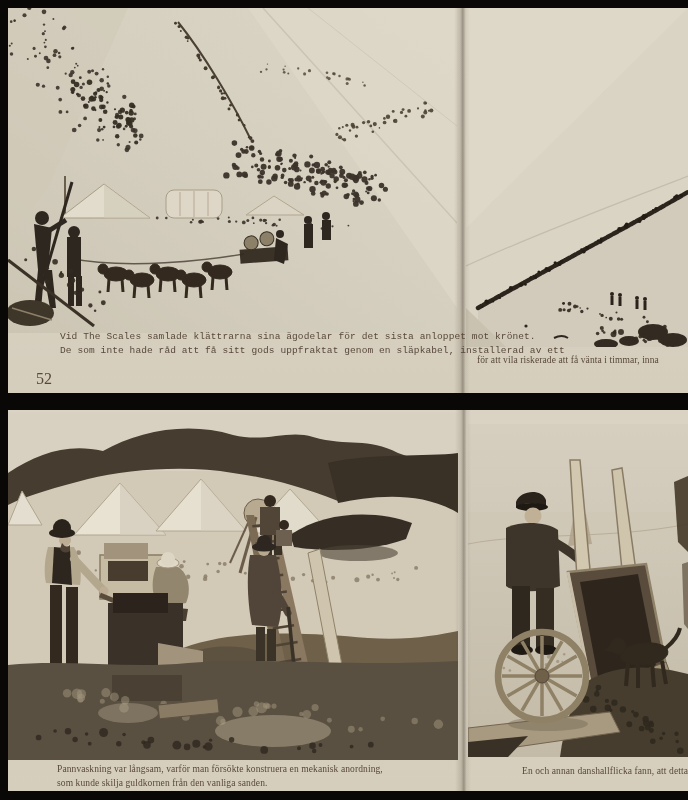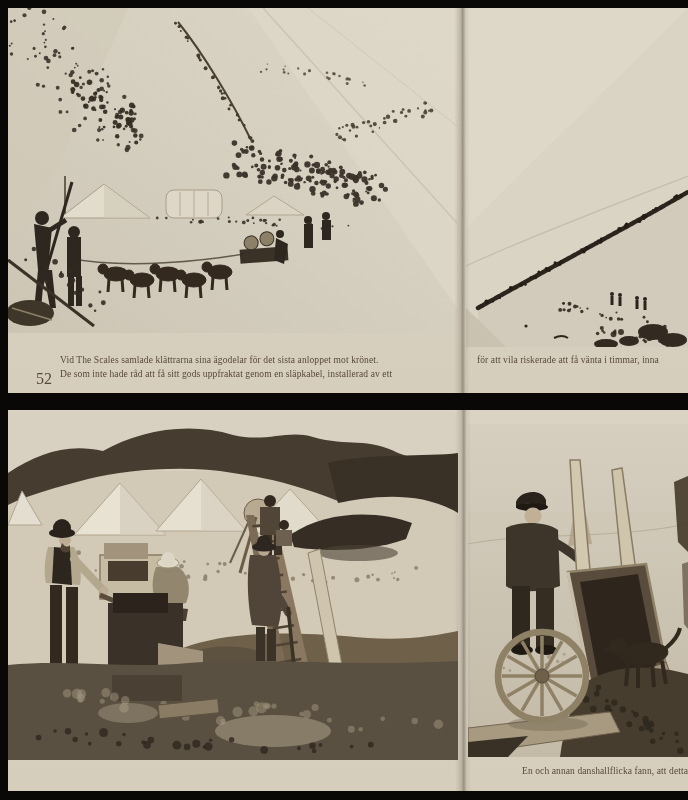--- a/index.html
+++ b/index.html
@@ -7,21 +7,21 @@
   .canvas{position:absolute;left:0;top:0;width:688px;height:800px;}
   .spread{position:absolute;background:linear-gradient(180deg,#dad3c3 0%,#d8d1c1 55%,#d5cebd 100%);overflow:hidden;}
   .spread-top{left:8px;top:8px;width:680px;height:385px;}
   .spread-bottom{left:8px;top:410px;width:680px;height:381px;}
   .photo{position:absolute;display:block;}
   .gutter{position:absolute;top:0;height:100%;width:16px;pointer-events:none;
     background:linear-gradient(90deg,rgba(86,72,56,0) 0%,rgba(86,72,56,0.18) 38%,rgba(52,42,32,0.38) 55%,rgba(86,72,56,0.10) 72%,rgba(86,72,56,0) 100%);}
   .caption{position:absolute;color:#58483a;font-size:9.5px;line-height:13.5px;letter-spacing:0.1px;white-space:nowrap;}
   .caption span{display:block;}
   .pagenum{position:absolute;color:#58483a;font-size:16px;}
-  .cap-tl{left:52px;top:346px;}
+  .cap-tl{left:52px;top:322px;font-family:Liberation Mono, monospace;}
   .cap-tr{left:469px;top:346px;}
   .cap-bl{left:49px;top:353px;}
   .cap-br{left:514px;top:355px;}
   .pn-52{left:28px;top:362px;}
 </style>
 </head>
 <body>
 
 <div class="canvas">
 
@@ -1048,19 +1048,21 @@
           <line x1="3.5" y1="-6.1" x2="20" y2="-34.6"></line>
             <line x1="6.1" y1="-3.5" x2="34.6" y2="-20"></line>
         </g>
         <circle r="7" fill="#6e6049" stroke="#4f4335"></circle>
       </g>
     </svg>
 
     <div class="gutter" style="left:447px"></div>
 
     <div class="caption cap-bl">
+      <span>Pannvaskning var långsam, varför man försökte konstruera en mekanisk anordning,</span>
+      <span>som kunde skilja guldkornen från den vanliga sanden.</span>
     </div>
     <div class="caption cap-br">
       <span>En och annan danshallflicka fann, att detta sla</span>
     </div>
   </div>
 
 </div>
 
 </body></html>

